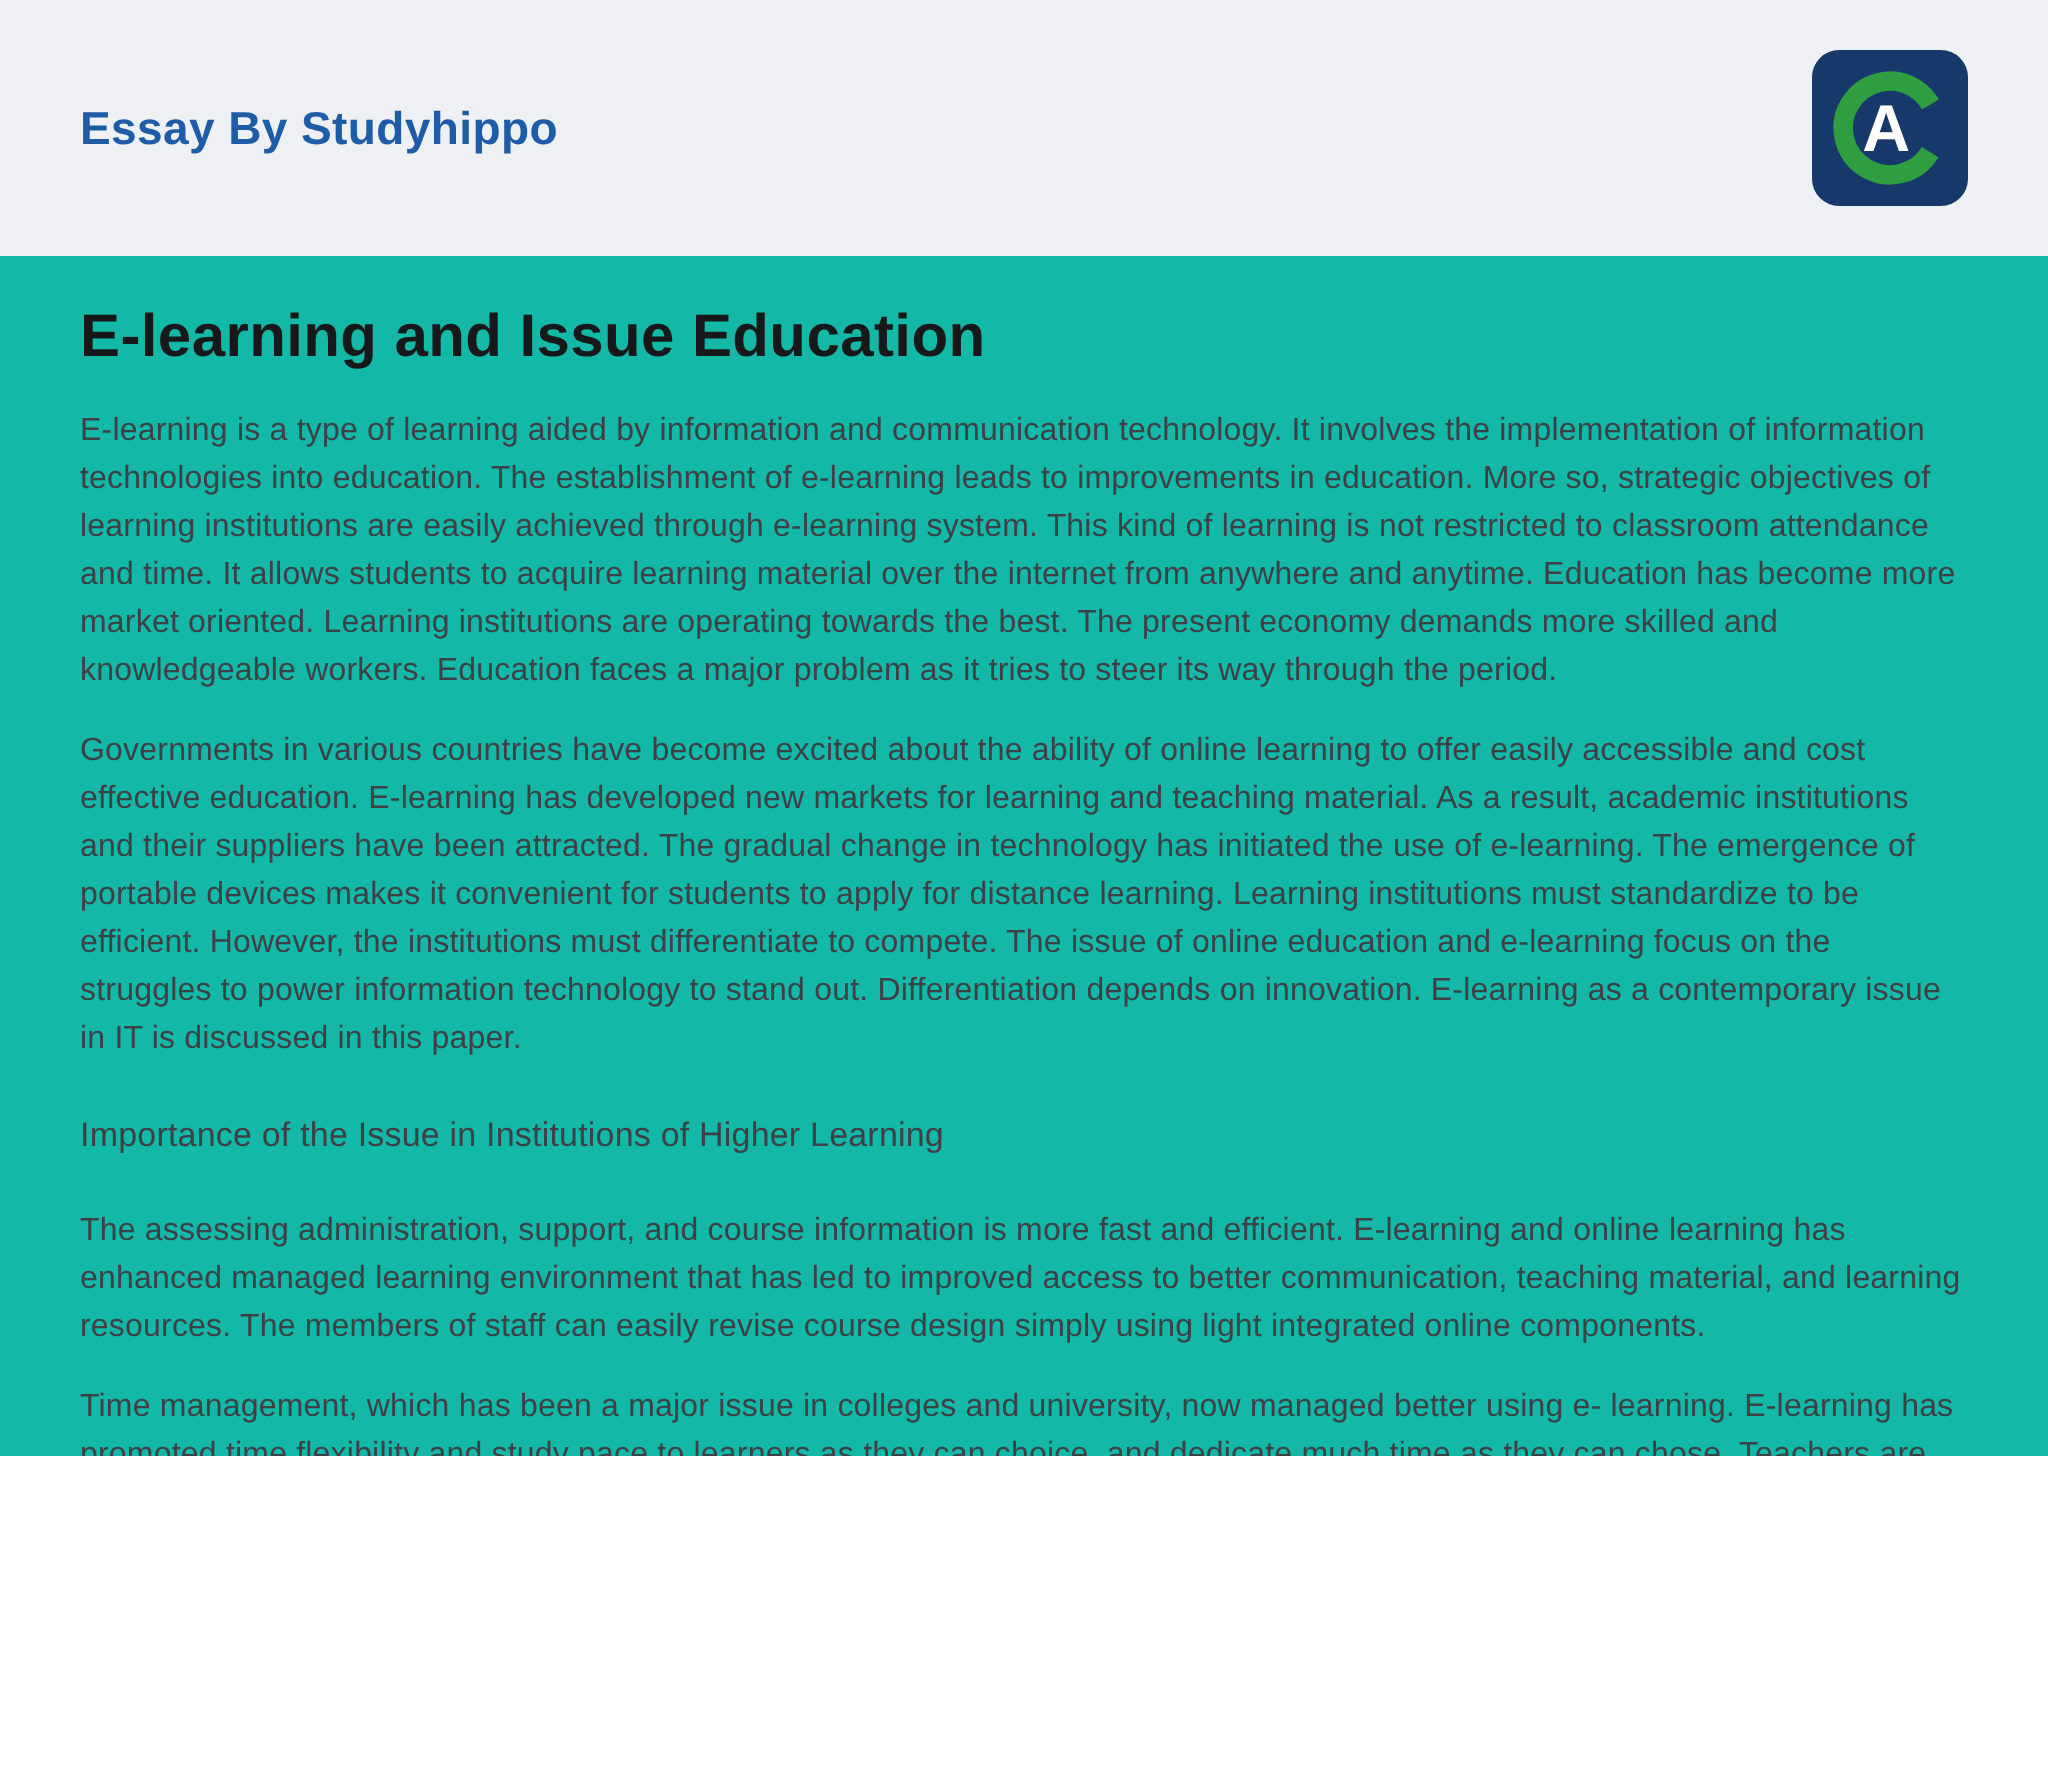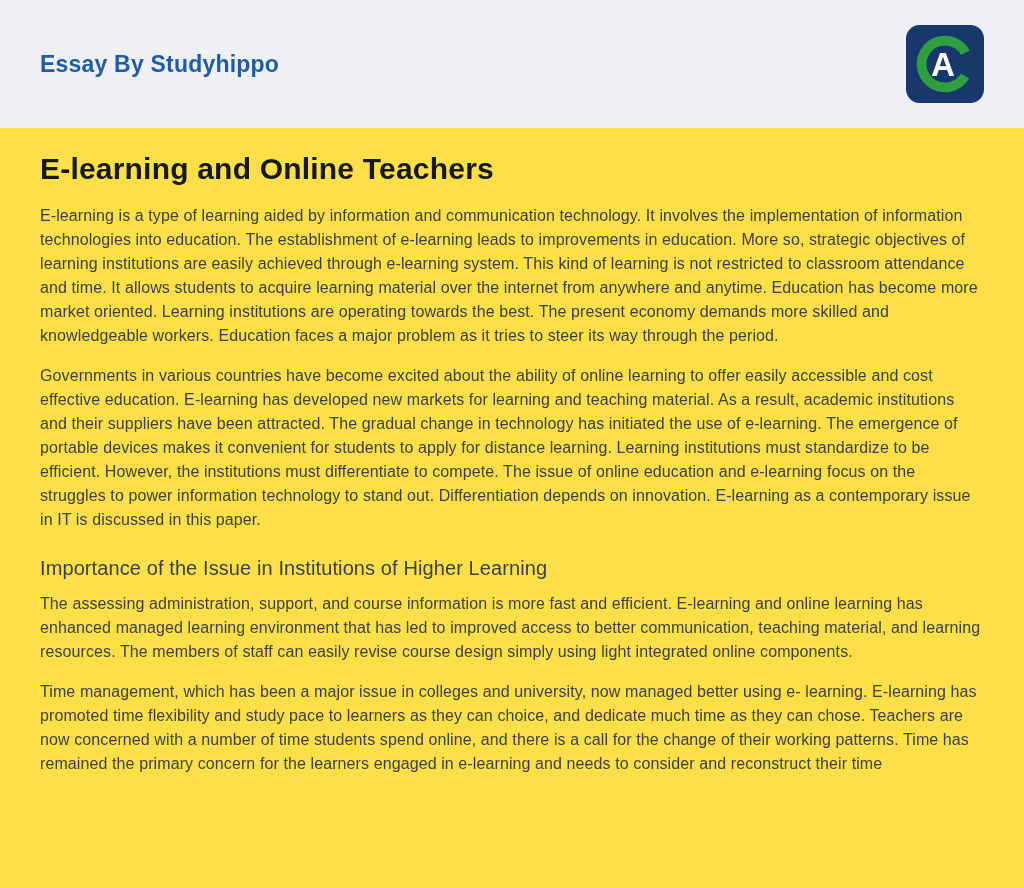--- a/index.html
+++ b/index.html
@@ -3,22 +3,22 @@
 <meta charset="utf-8">
 <style>
   * { margin: 0; padding: 0; box-sizing: border-box; }
   html, body {
     width: 1024px;
     background: #ffffff;
     font-family: "Liberation Sans", sans-serif;
   }
   .page {
     width: 1024px;
-    height: 888px;
-    background: #fde047;
+    height: 728px;
+    background: #14b8a6;
     overflow: hidden;
   }
   .header {
     background: #eef0f3;
     height: 128px;
     display: flex;
     align-items: center;
     justify-content: space-between;
     padding: 0 40px;
   }
@@ -48,23 +48,23 @@
   }
   .content p, .section-heading {
     color: #3c4146;
     font-size: 16px;
     line-height: 24px;
     font-weight: 400;
     margin-bottom: 16px;
     letter-spacing: 0.1px;
   }
   .section-heading {
-    font-size: 20px;
+    font-size: 17px;
     margin-top: 24px;
-    margin-bottom: 12px;
+    margin-bottom: 24px;
   }
 </style>
 </head>
 <body>
 
 <div class="page">
 
   <header class="header">
     <div class="header-text">
       <div class="site-title">Essay By Studyhippo</div>
@@ -72,21 +72,21 @@
     <div class="logo">
       <svg viewBox="0 0 80 80" xmlns="http://www.w3.org/2000/svg" aria-hidden="true">
         <rect x="0" y="0" width="80" height="80" rx="14" fill="#17386a"></rect>
         <circle cx="40" cy="40" r="24" fill="none" stroke="#2f9e41" stroke-width="10" stroke-dasharray="125 26" transform="rotate(31 40 40)" stroke-linecap="butt"></circle>
         <text x="38" y="52" font-size="34" font-family="Liberation Sans, sans-serif" font-weight="700" fill="#ffffff" text-anchor="middle">A</text>
       </svg>
     </div>
   </header>
 
   <main class="content">
-    <h1 class="essay-title">E-learning and Online Teachers</h1>
+    <h1 class="essay-title">E-learning and Issue Education</h1>
 
     <p>E-learning is a type of learning aided by information and communication technology. It involves the implementation of information technologies into education. The establishment of e-learning leads to improvements in education. More so, strategic objectives of learning institutions are easily achieved through e-learning system. This kind of learning is not restricted to classroom attendance and time. It allows students to acquire learning material over the internet from anywhere and anytime. Education has become more market oriented. Learning institutions are operating towards the best. The present economy demands more skilled and knowledgeable workers. Education faces a major problem as it tries to steer its way through the period.</p>
     <p>Governments in various countries have become excited about the ability of online learning to offer easily accessible and cost effective education. E-learning has developed new markets for learning and teaching material. As a result, academic institutions and their suppliers have been attracted. The gradual change in technology has initiated the use of e-learning. The emergence of portable devices makes it convenient for students to apply for distance learning. Learning institutions must standardize to be efficient. However, the institutions must differentiate to compete. The issue of online education and e-learning focus on the struggles to power information technology to stand out. Differentiation depends on innovation. E-learning as a contemporary issue in IT is discussed in this paper.</p>
 
     <h2 class="section-heading">Importance of the Issue in Institutions of Higher Learning</h2>
 
     <p>The assessing administration, support, and course information is more fast and efficient. E-learning and online learning has enhanced managed learning environment that has led to improved access to better communication, teaching material, and learning resources. The members of staff can easily revise course design simply using light integrated online components.</p>
     <p>Time management, which has been a major issue in colleges and university, now managed better using e- learning. E-learning has promoted time flexibility and study pace to learners as they can choice, and dedicate much time as they can chose. Teachers are now concerned with a number of time students spend online, and there is a call for the change of their working patterns. Time has remained the primary concern for the learners engaged in e-learning and needs to consider and reconstruct their time</p>
   </main>
 

